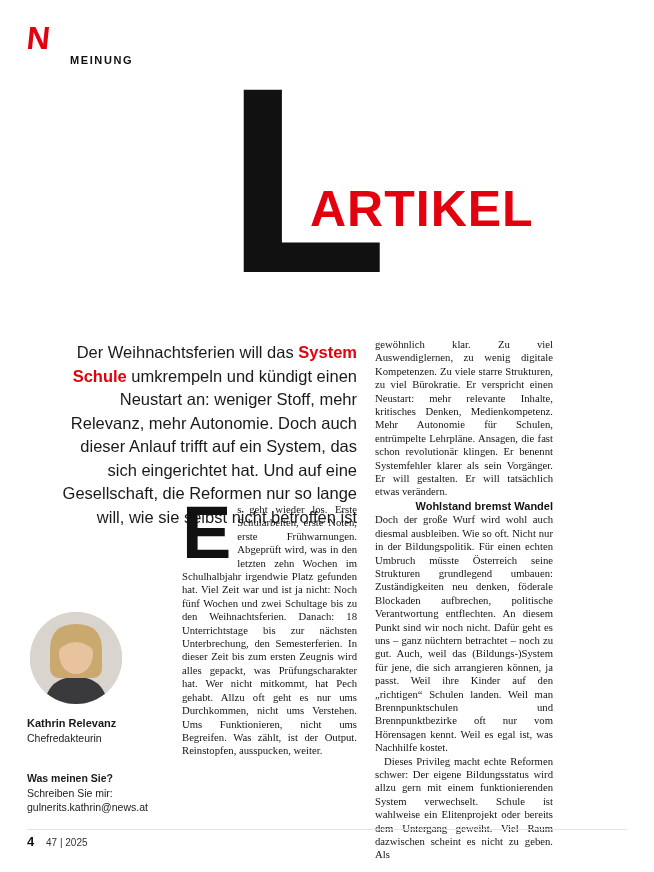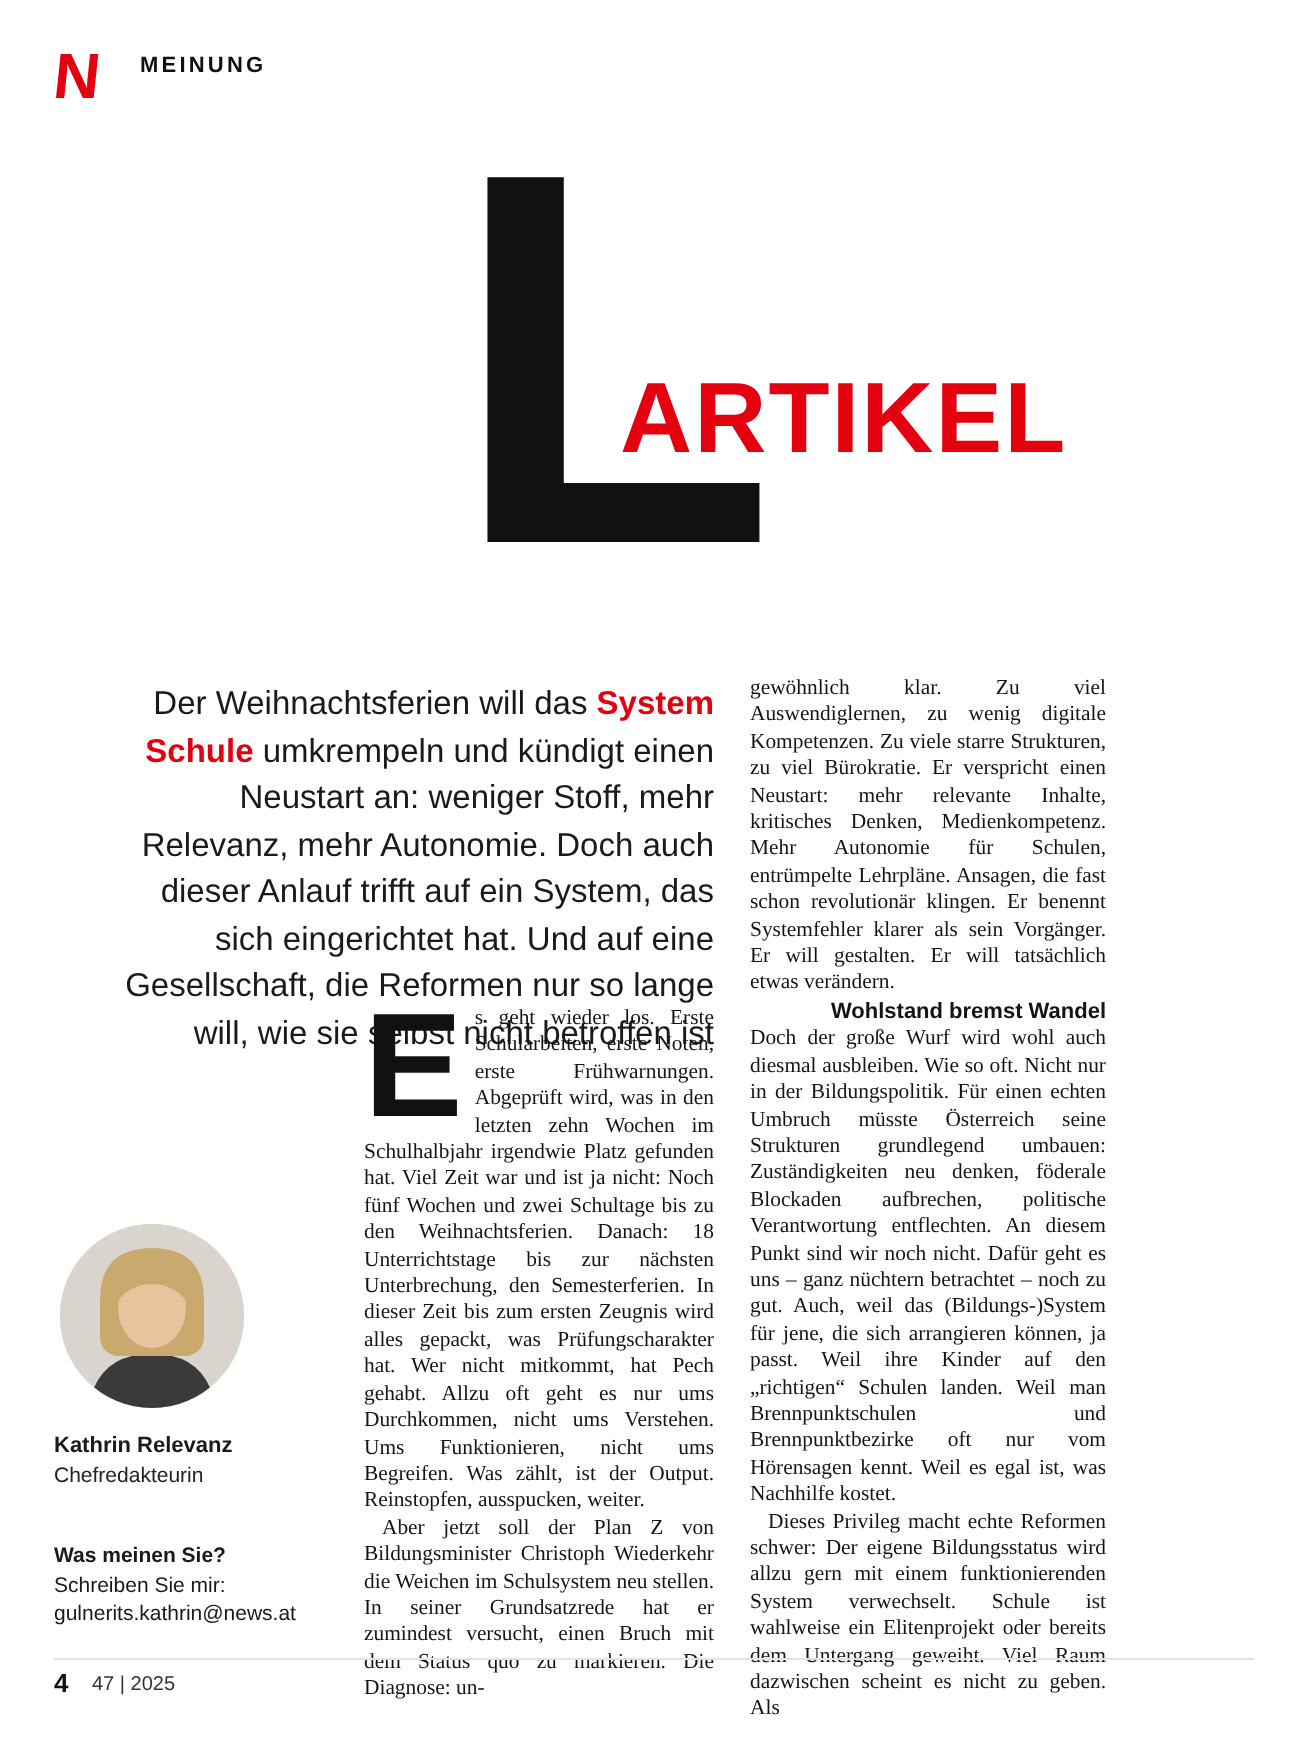--- a/index.html
+++ b/index.html
@@ -21,21 +21,21 @@
     top: 22px;
     font-size: 32px;
     font-weight: bold;
     color: var(--brand-red, #e3000f);
     transform: skewX(-6deg);
     line-height: 1;
   }
   .section-label {
     position: absolute;
     left: 70px;
-    top: 27px;
+    top: 54px;
     font-size: 11px;
     font-weight: bold;
     letter-spacing: 1.6px;
     color: #111;
   }
 
   
   .big-l {
     position: absolute;
     left: 226px;
@@ -213,21 +213,20 @@
     </svg>
   </div>
   <div class="author-name">Kathrin Relevanz</div>
   <div class="author-role">Chefredakteurin</div>
   <div class="contact-title">Was meinen Sie?</div>
   <div class="contact-line">Schreiben Sie mir:</div>
   <a class="contact-email" href="#">gulnerits.kathrin@news.at</a>
 
   <div class="col col-1" lang="de">
     <p><span class="dropcap">E</span><span>s geht wieder los. Erste Schularbeiten, erste Noten, erste Frühwarnungen. Abgeprüft wird, was in den letzten zehn Wochen im Schulhalbjahr irgendwie Platz gefunden hat. Viel Zeit war und ist ja nicht: Noch fünf Wochen und zwei Schultage bis zu den Weihnachtsferien. Danach: 18 Unterrichtstage bis zur nächsten Unterbrechung, den Semesterferien. In dieser Zeit bis zum ersten Zeugnis wird alles gepackt, was Prüfungscharakter hat. Wer nicht mitkommt, hat Pech gehabt. Allzu oft geht es nur ums Durchkommen, nicht ums Verstehen. Ums Funktionieren, nicht ums Begreifen. Was zählt, ist der Output. Reinstopfen, ausspucken, weiter.</span></p>
-    <p class="indent">Aber jetzt soll der Plan Z von Bildungsminister Christoph Wiederkehr die Weichen im Schulsystem neu stellen. In seiner Grundsatzrede hat er zumindest versucht, einen Bruch mit dem Status quo zu markieren. Die Diagnose: un-</p>
   </div>
 
   <div class="col col-2" lang="de">
     <p>gewöhnlich klar. Zu viel Auswendiglernen, zu wenig digitale Kompetenzen. Zu viele starre Strukturen, zu viel Bürokratie. Er verspricht einen Neustart: mehr relevante Inhalte, kritisches Denken, Medienkompetenz. Mehr Autonomie für Schulen, entrümpelte Lehrpläne. Ansagen, die fast schon revolutionär klingen. Er benennt Systemfehler klarer als sein Vorgänger. Er will gestalten. Er will tatsächlich etwas verändern.</p>
     <p class="subhead">Wohlstand bremst Wandel</p>
     <p>Doch der große Wurf wird wohl auch diesmal ausbleiben. Wie so oft. Nicht nur in der Bildungspolitik. Für einen echten Umbruch müsste Österreich seine Strukturen grundlegend umbauen: Zuständigkeiten neu denken, föderale Blockaden aufbrechen, politische Verantwortung entflechten. An diesem Punkt sind wir noch nicht. Dafür geht es uns – ganz nüchtern betrachtet – noch zu gut. Auch, weil das (Bildungs-)System für jene, die sich arrangieren können, ja passt. Weil ihre Kinder auf den „richtigen“ Schulen landen. Weil man Brennpunktschulen und Brennpunktbezirke oft nur vom Hörensagen kennt. Weil es egal ist, was Nachhilfe kostet.</p>
     <p class="indent">Dieses Privileg macht echte Reformen schwer: Der eigene Bildungsstatus wird allzu gern mit einem funktionierenden System verwechselt. Schule ist wahlweise ein Elitenprojekt oder bereits dem Untergang geweiht. Viel Raum dazwischen scheint es nicht zu geben. Als</p>
   </div>
 
   <div class="footer-rule"></div>

